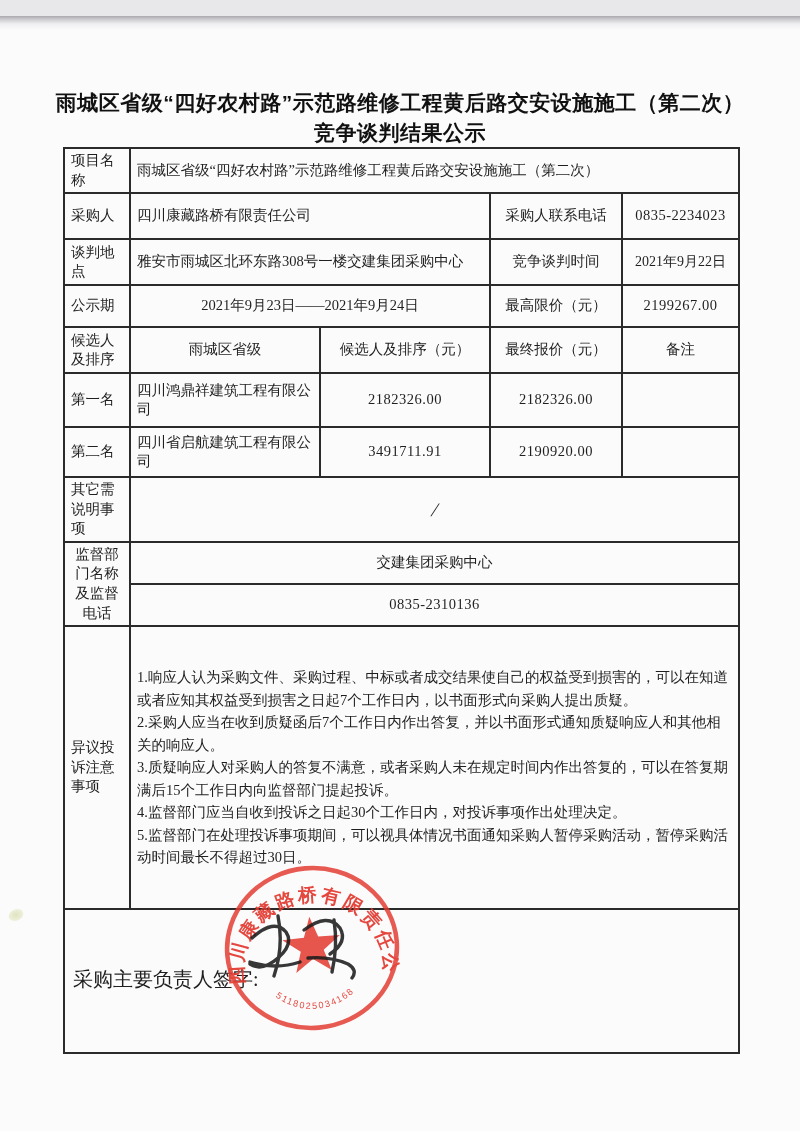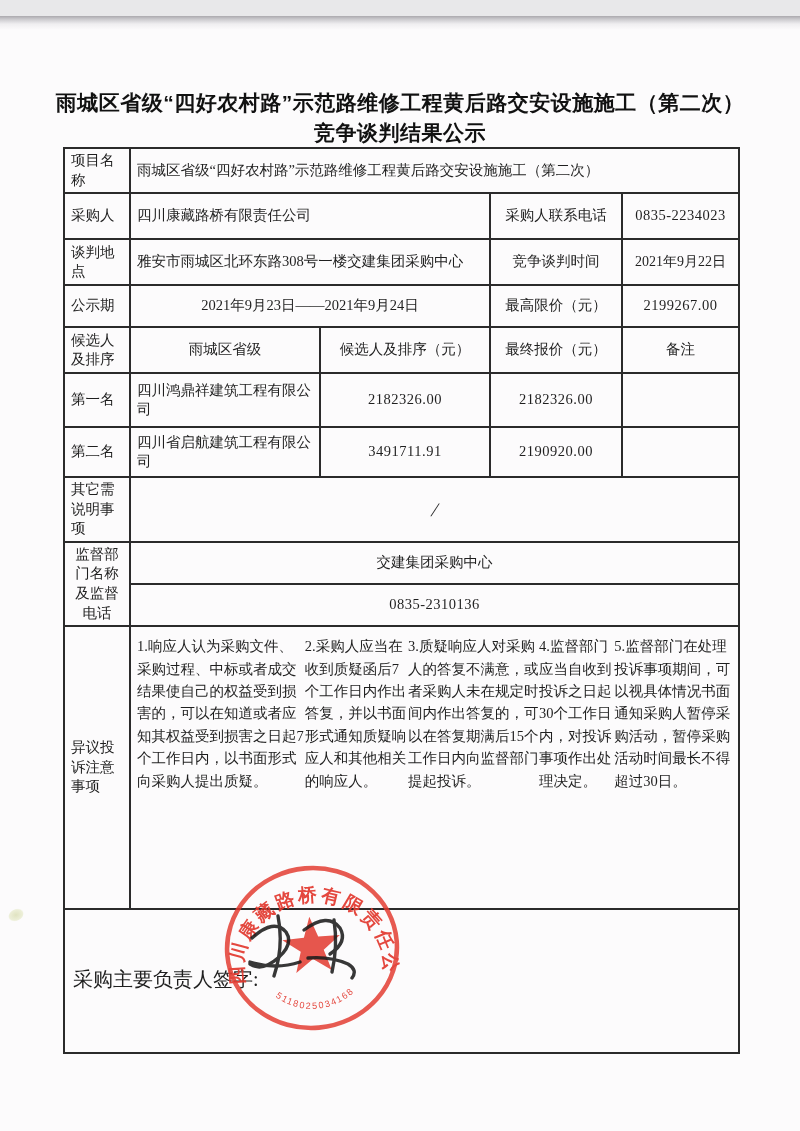--- a/index.html
+++ b/index.html
@@ -38,21 +38,21 @@
     line-height:1.35;
   }
   td.lbl{padding:2px 3px;}
   td.lbl-center{text-align:center;padding:2px 2px;}
   .c{text-align:center;}
   .l{text-align:left;}
   .num{letter-spacing:0.5px;}
   .slash{font-size:19px;font-style:italic;transform:skewX(-8deg);display:inline-block;}
   .objection-cell{padding:8px 10px 8px 8px;}
   .objection-cell .item{margin:0;line-height:1.55;}
-  .objection-body{display:flex;flex-direction:row;justify-content:center;min-height:265px;}
+  .objection-body{display:flex;flex-direction:column;justify-content:center;min-height:265px;}
   .sig-cell{position:relative;height:138px;vertical-align:middle;}
   .sig-label{position:absolute;left:8px;top:56px;font-size:20px;}
   
   .stamp{
     position:absolute;left:220px;top:846px;width:184px;height:172px;
     transform:rotate(-5deg);
     opacity:0.92;
     pointer-events:none;
   }
   .stamp svg{width:100%;height:100%;}

